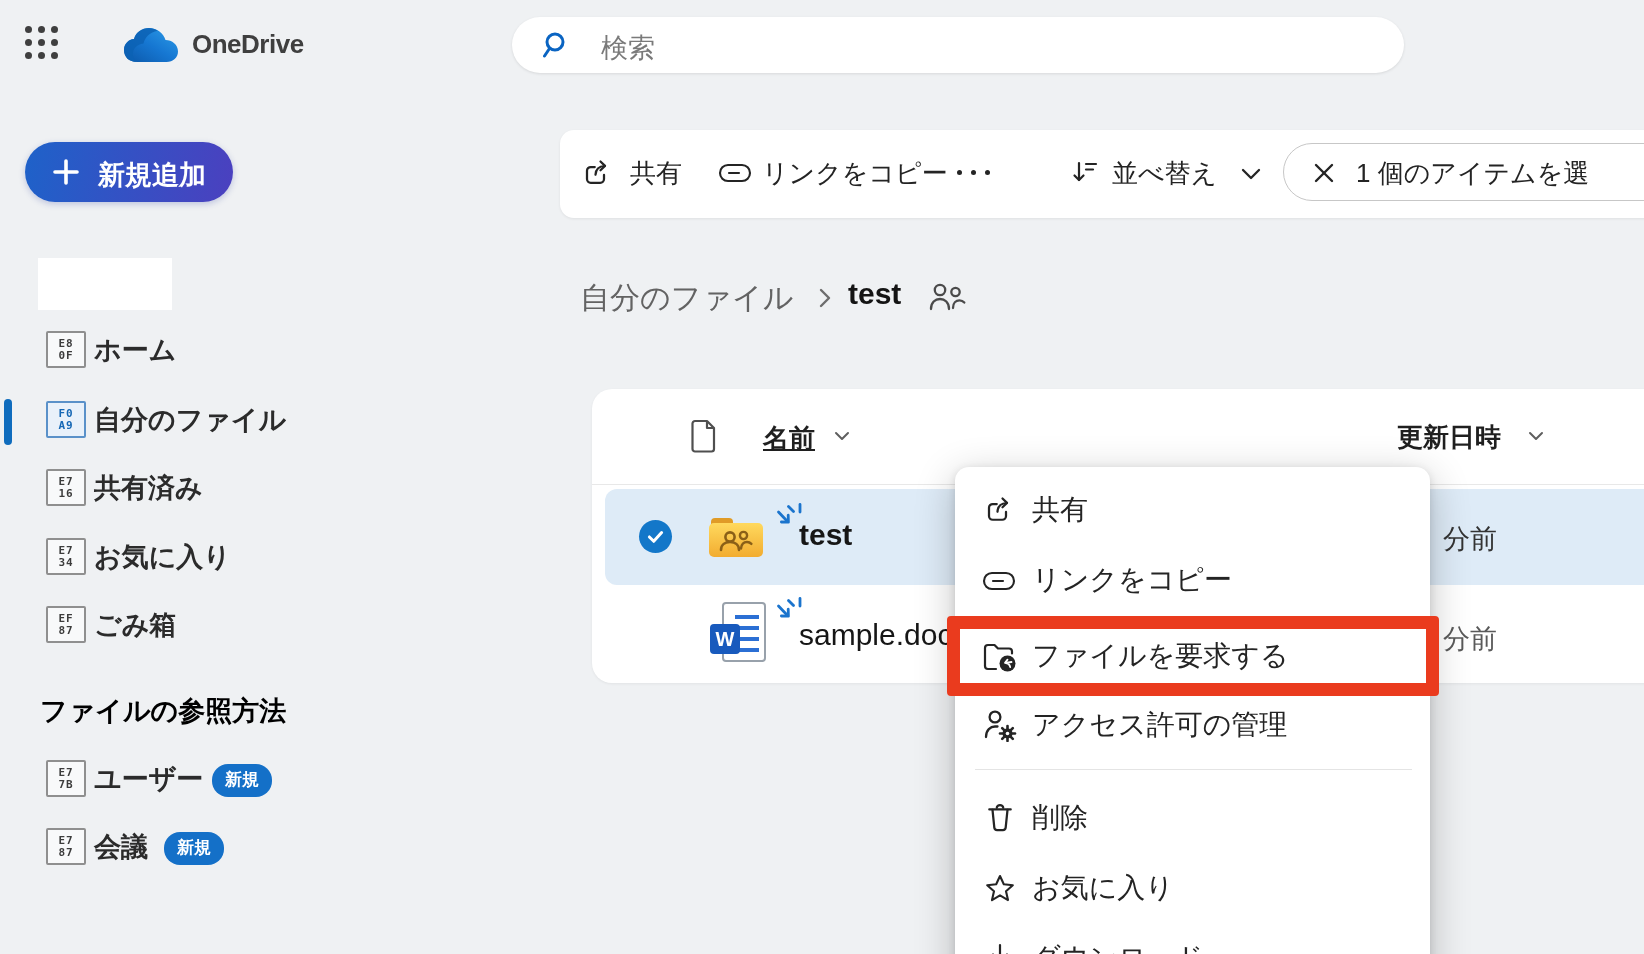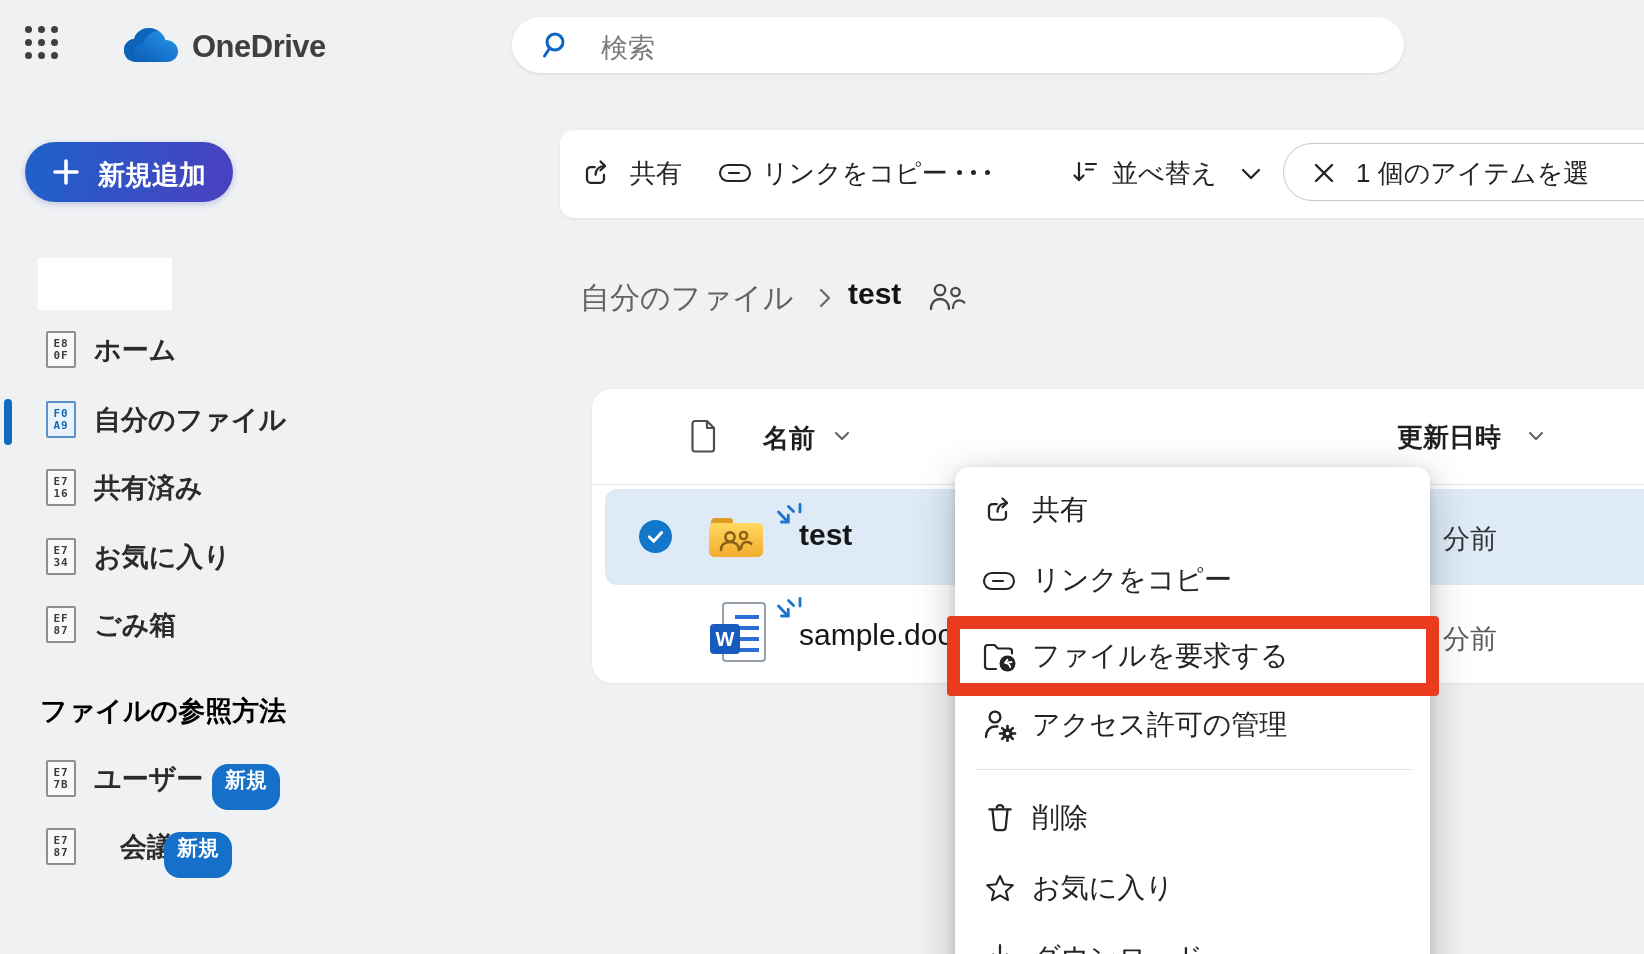--- a/index.html
+++ b/index.html
@@ -3,34 +3,34 @@
 <meta charset="utf-8">
 <style>
   * { margin:0; padding:0; box-sizing:border-box; }
   html,body { width:1644px; height:954px; }
   body { font-family:"Liberation Sans","DejaVu Sans",sans-serif; background:#eff1f3; }
   .screen { position:relative; width:1644px; height:954px; overflow:hidden; background:#eff1f3; }
   .abs { position:absolute; }
   
   .waffle { display:grid; grid-template-columns:repeat(3,7px); grid-template-rows:repeat(3,7px); gap:6px; cursor:pointer; }
   .waffle i { background:#3f3f3f; border-radius:50%; }
-  .brand-text { font-size:31px; font-weight:700; color:#3f3f3f; letter-spacing:-0.5px; }
+  .brand-text { font-size:26px; font-weight:700; color:#3f3f3f; letter-spacing:-0.5px; }
   .searchbar { background:#fff; border-radius:28px; box-shadow:0 1px 3px rgba(0,0,0,.10); }
   .search-ph { color:#7a7a7a; font-size:27px; }
   
   .newbtn { background:linear-gradient(100deg,#1e62c9 0%,#4b40bf 100%); border-radius:30px; color:#fff; cursor:pointer; box-shadow:0 2px 6px rgba(40,60,160,.25); }
   .newbtn .lbl { font-size:27px; font-weight:700; }
   .navlbl { font-size:27px; font-weight:600; color:#2b2b2b; line-height:40px; white-space:nowrap; cursor:pointer; }
-  .tofu { width:30px; height:37px; border:2px solid #8f8f8f; border-radius:2px; background:#f8f9fa;
+  .tofu { width:40px; height:37px; border:2px solid #8f8f8f; border-radius:2px; background:#f8f9fa;
           display:flex; flex-direction:column; align-items:center; justify-content:center;
           font-family:"DejaVu Sans Mono",monospace; font-size:11px; font-weight:700; line-height:12px;
           color:#3c3c3c; letter-spacing:1px; }
   .tofu.active { border-color:#5a91c9; color:#1668b5; background:#e9f1fa; }
   .sec-hdr { font-size:27px; font-weight:700; color:#000000; }
-  .badge { background:#1470c8; color:#fff; font-size:21px; font-weight:700; line-height:31px; height:46px;
+  .badge { background:#1470c8; color:#fff; font-size:17px; font-weight:700; line-height:31px; height:33px;
            padding:0 13px; border-radius:16px; display:inline-block; }
   .actbar { width:8px; height:46px; border-radius:4px; background:#0f6cbd; }
   
   .toolbar { background:#fff; border-radius:14px; box-shadow:0 1px 3px rgba(0,0,0,.07); }
   .tb-lbl { font-size:26px; color:#242424; line-height:32px; white-space:nowrap; cursor:pointer; }
   .dots { display:flex; gap:9px; align-items:center; cursor:pointer; }
   .dots i { width:5px; height:5px; border-radius:50%; background:#242424; }
   .selpill { border:1.5px solid #c7c7c7; border-radius:29px; background:#fff; }
   
   .bc-parent { font-size:30px; font-weight:500; color:#636363; cursor:pointer; white-space:nowrap; }
@@ -155,21 +155,21 @@
   </div>
   <div class="abs navlbl" style="left:94px;top:759px;">ユーザー</div>
   <span class="abs badge" style="left:212px;top:764px;">新規</span>
 
   <div class="abs" style="left:46px;top:828px;">
     <div class="tofu">
         <span>E7</span>
         <span>87</span>
       </div>
   </div>
-  <div class="abs navlbl" style="left:94px;top:827px;margin-left:26px;">会議</div>
+  <div class="abs navlbl" style="left:94px;top:827px;">会議</div>
   <span class="abs badge" style="left:164px;top:832px;">新規</span>
 
   <div class="abs toolbar" style="left:560px;top:130px;width:1104px;height:88px;"></div>
 
   <svg class="abs" style="left:582px;top:158px;" width="30" height="30" viewBox="0 0 24 24">
     <path d="M10.2,7.2 H7 a3,3 0 0 0 -3,3 v6.6 a3,3 0 0 0 3,3 h7.6 a3,3 0 0 0 3,-3 V13.5" fill="none" stroke="#242424" stroke-width="1.8" stroke-linecap="round"></path>
     <path d="M10.8,13.4 c0.2,-4.4 2.6,-6.8 7.4,-7.0" fill="none" stroke="#242424" stroke-width="1.8" stroke-linecap="round"></path>
     <path d="M14.8,2.8 l3.6,3.5 -3.6,3.5" fill="none" stroke="#242424" stroke-width="1.8" stroke-linecap="round" stroke-linejoin="round"></path>
   </svg>
   <div class="abs tb-lbl" style="left:630px;top:157px;">共有</div>
@@ -216,21 +216,21 @@
     <circle cx="27.5" cy="11" r="4.2" fill="none" stroke="#4a4a4a" stroke-width="2.3"></circle>
     <path d="M25,27 c0,-5 3,-7.6 6.5,-7.6 c2,0 3.6,0.8 4.8,2.2" fill="none" stroke="#4a4a4a" stroke-width="2.3" stroke-linecap="round"></path>
   </svg>
 
   <div class="abs filecard" style="left:592px;top:389px;width:1112px;height:294px;"></div>
 
   <svg class="abs" style="left:690px;top:419px;" width="28" height="34" viewBox="0 0 28 34">
     <path d="M5,2 h12 l7,7 v21 a2.5,2.5 0 0 1 -2.5,2.5 h-16.5 a2.5,2.5 0 0 1 -2.5,-2.5 v-25.5 a2.5,2.5 0 0 1 2.5,-2.5 z" fill="none" stroke="#4f4f4f" stroke-width="2.2" stroke-linejoin="round"></path>
     <path d="M17,2 v7 h7" fill="none" stroke="#4f4f4f" stroke-width="2.2" stroke-linejoin="round"></path>
   </svg>
-  <div class="abs colhdr" style="left:763px;top:421px;">名前</div>
+  <div class="abs colhdr" style="left:763px;top:421px;text-decoration:underline;">名前</div>
   <svg class="abs" style="left:833px;top:430px;" width="18" height="12" viewBox="0 0 18 12">
     <path d="M3,3 L9,9 L15,3" fill="none" stroke="#5f5f5f" stroke-width="2" stroke-linecap="round" stroke-linejoin="round"></path>
   </svg>
   <div class="abs colhdr" style="left:1397px;top:420px;">更新日時</div>
   <svg class="abs" style="left:1527px;top:430px;" width="18" height="12" viewBox="0 0 18 12">
     <path d="M3,3 L9,9 L15,3" fill="none" stroke="#5f5f5f" stroke-width="2" stroke-linecap="round" stroke-linejoin="round"></path>
   </svg>
   <div class="abs" style="left:592px;top:484px;width:1052px;height:1px;background:#e8e8e8;"></div>
 
   <div class="abs rowsel" style="left:605px;top:489px;width:1099px;height:96px;"></div>

